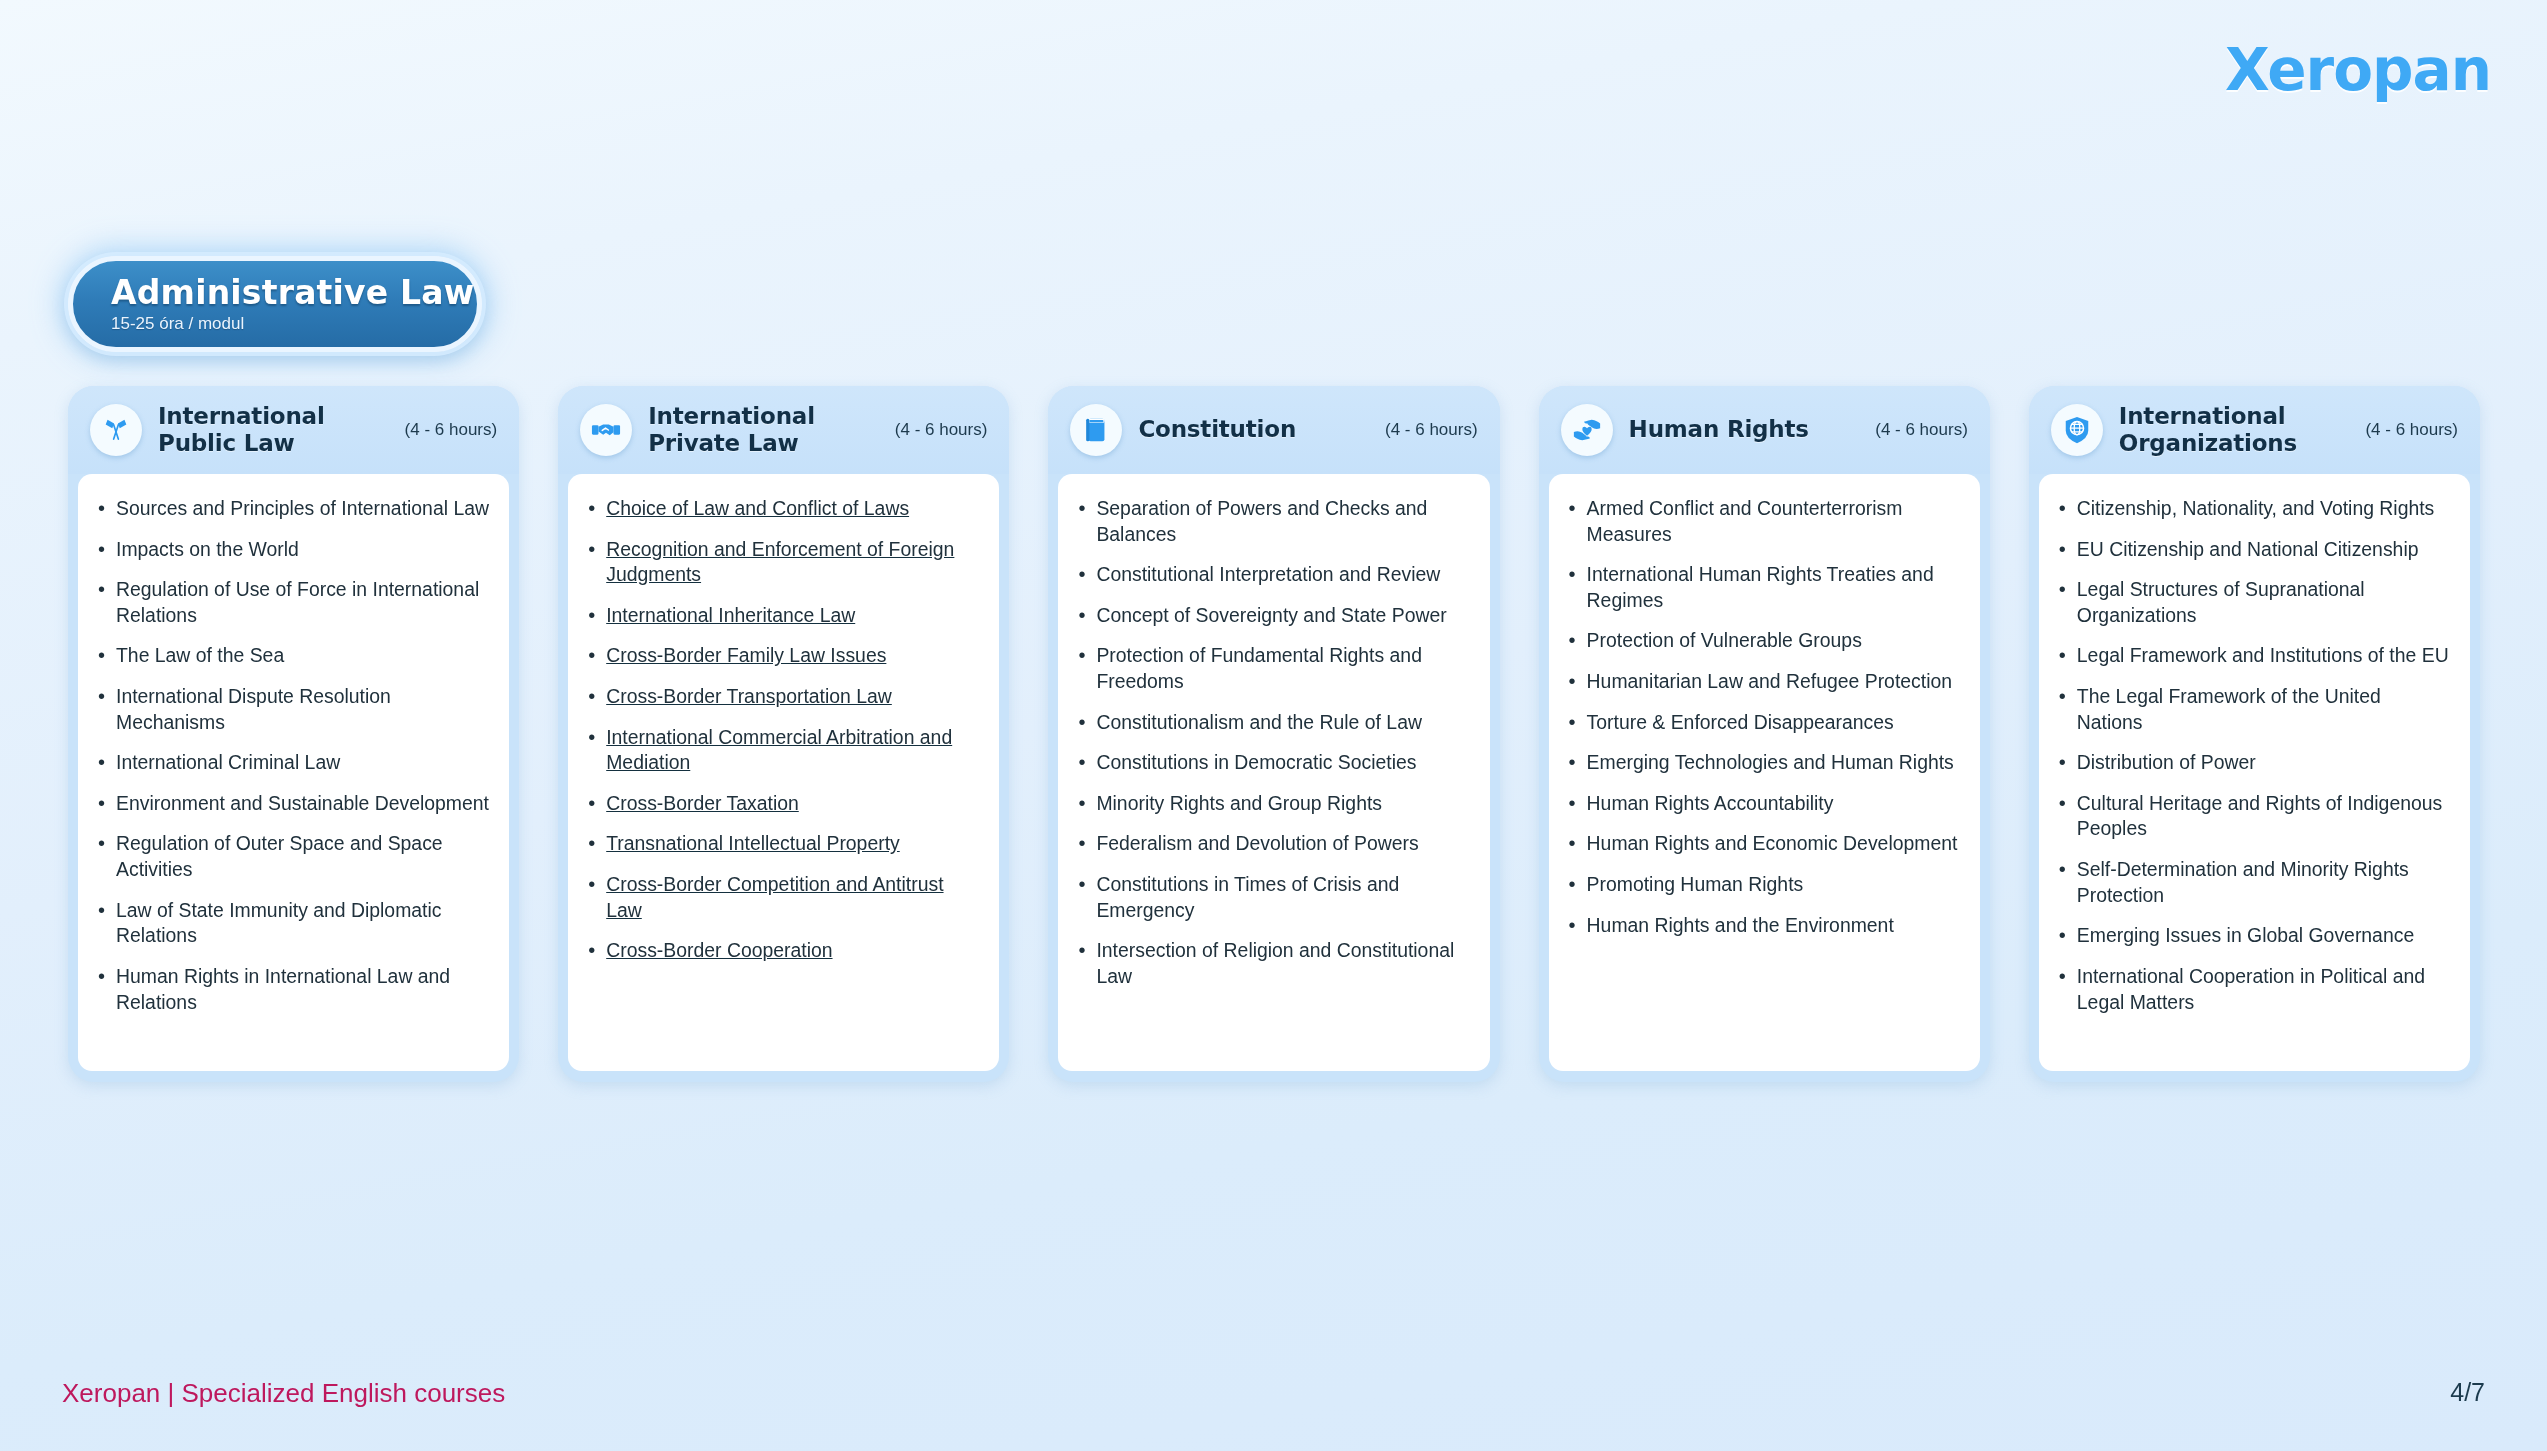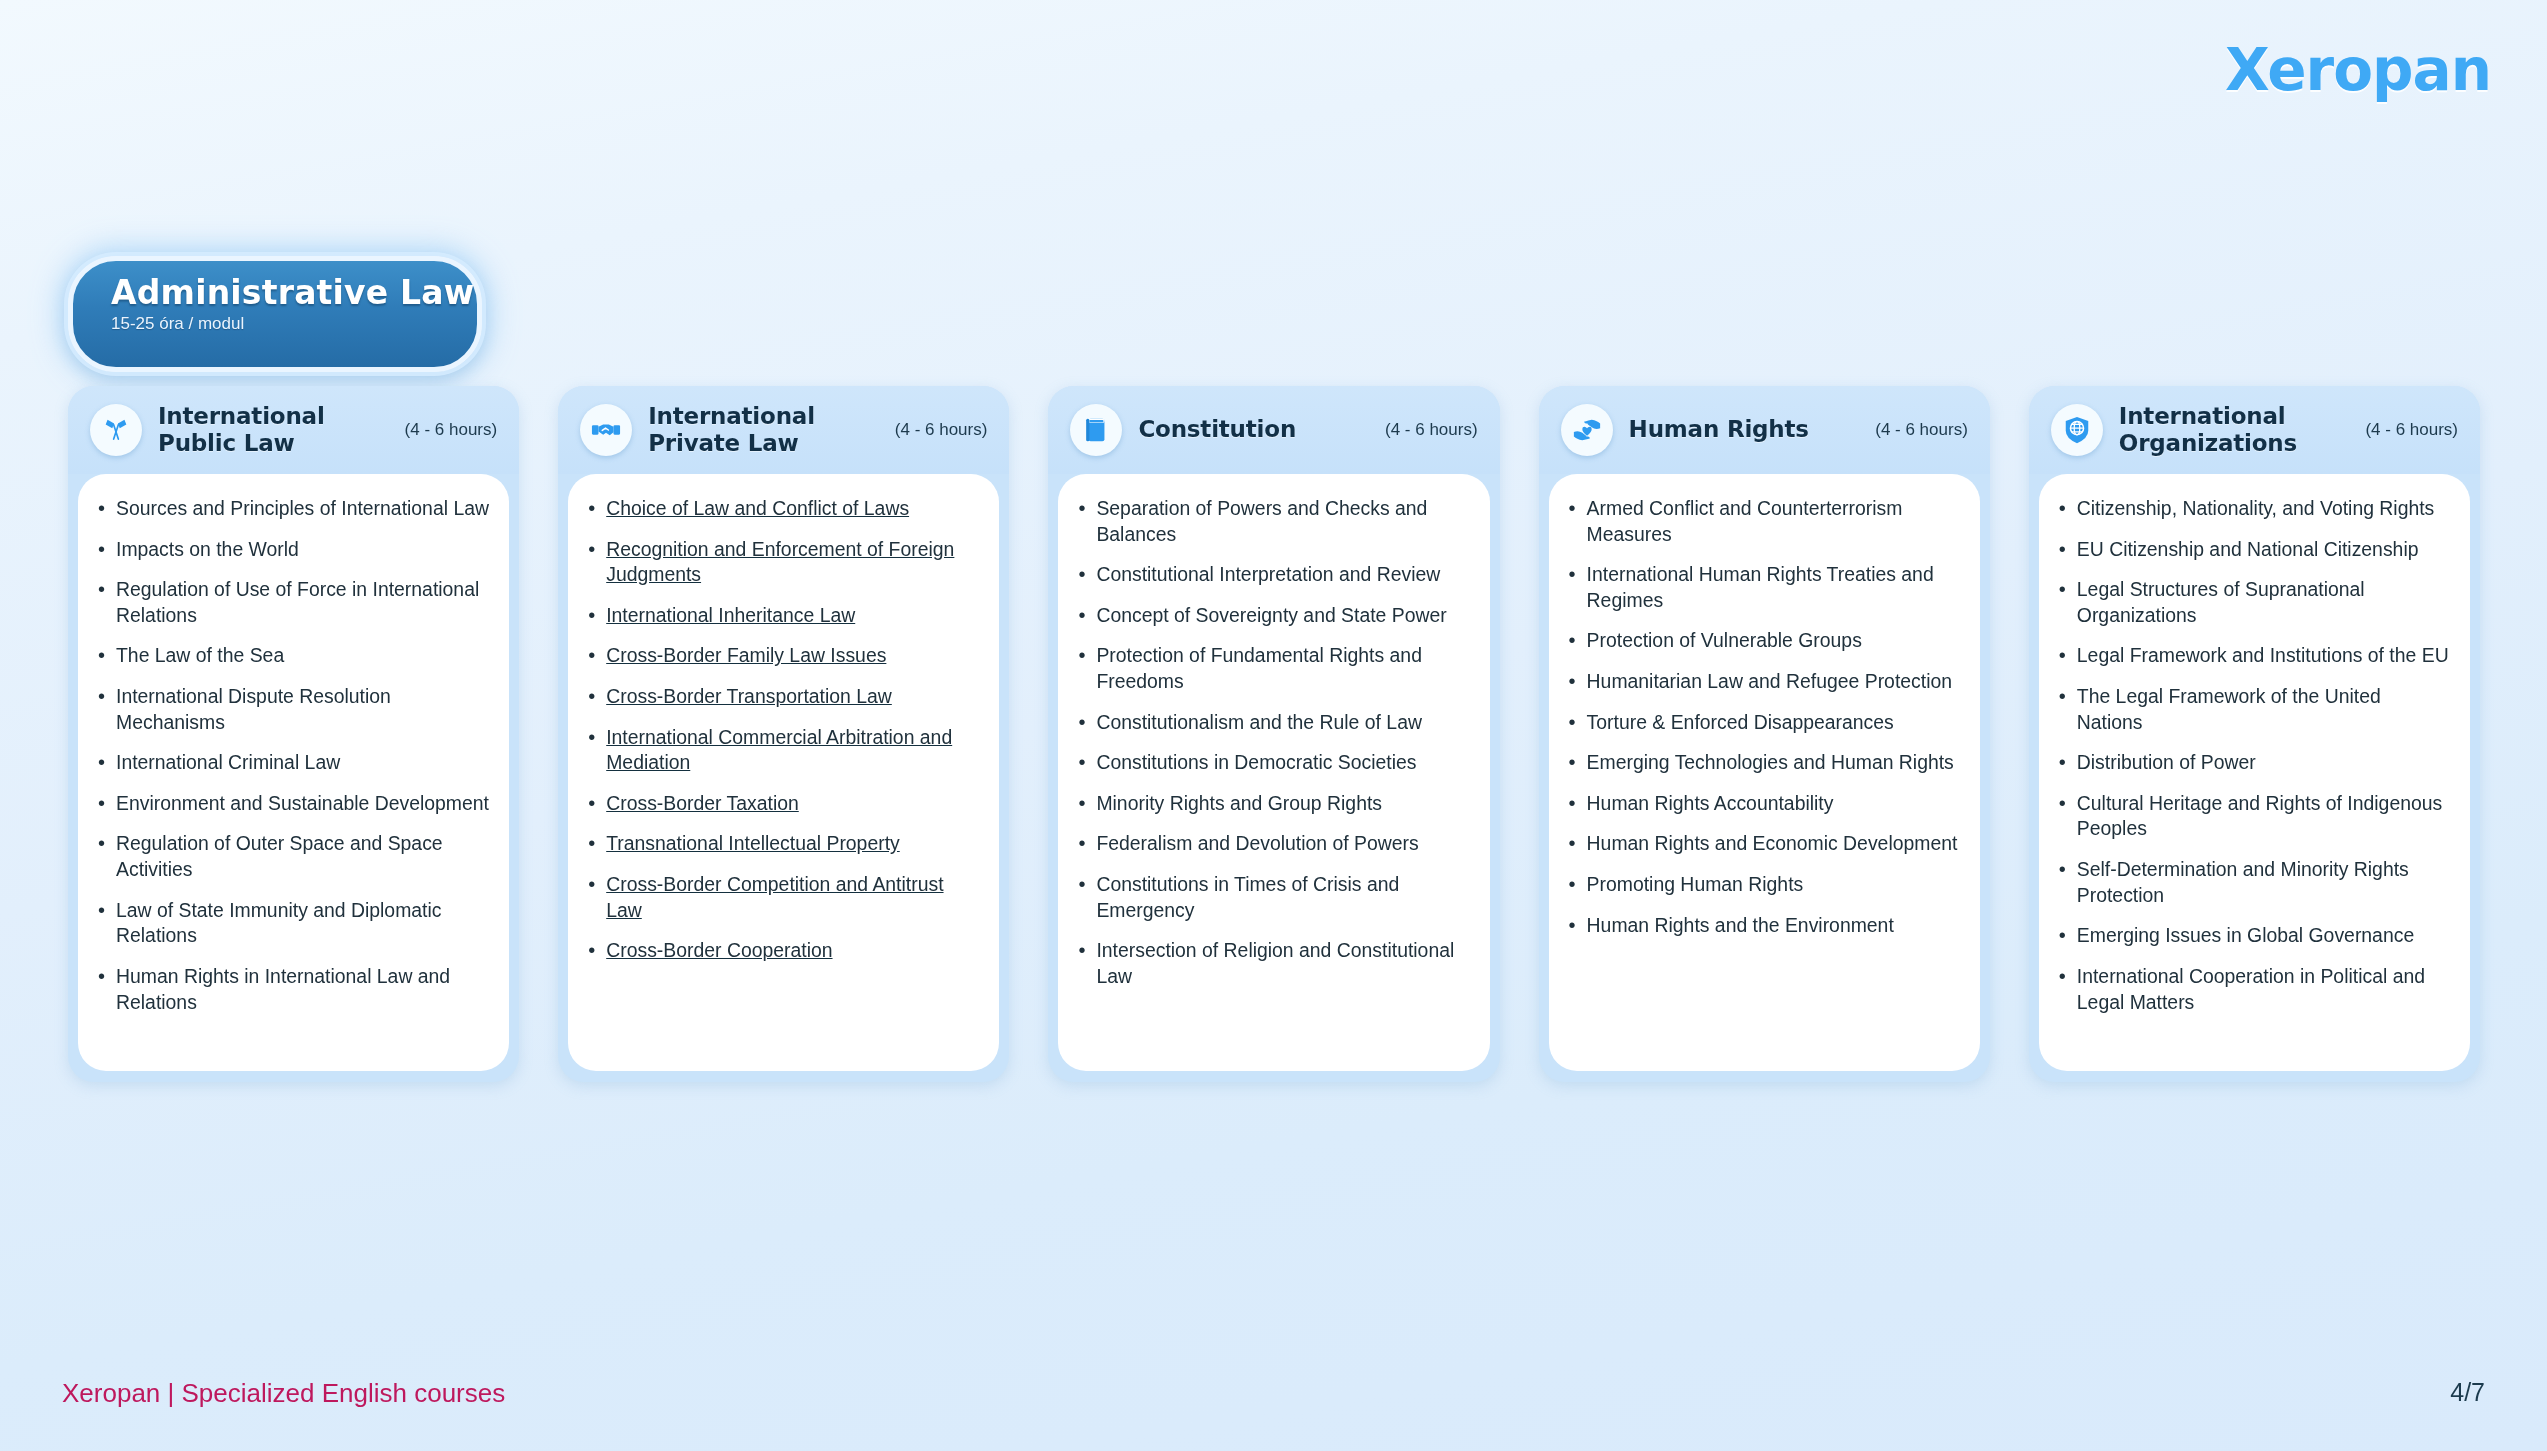--- a/index.html
+++ b/index.html
@@ -33,21 +33,21 @@
 
   
   .title-wrap {
     position: absolute;
     left: 68px;
     top: 256px;
   }
   .title-pill {
     position: relative;
     width: 414px;
-    height: 116px;
+    height: 96px;
     border-radius: 48px;
     background: linear-gradient(180deg, #3d8fc9 0%, #2f7cb8 45%, #256ca6 100%);
     border: 5px solid #eaf5ff;
     box-shadow:
       0 0 0 4px rgba(214,236,255,.85),
       0 0 26px 10px rgba(168,212,248,.75),
       0 6px 16px rgba(40,100,150,.28);
     padding: 15px 0 0 38px;
   }
   .title-main {
@@ -124,21 +124,21 @@
     font-size: 17px;
     color: #1d3a4d;
     white-space: nowrap;
     align-self: center;
     padding-left: 6px;
   }
 
   .card-body {
     margin: 0 10px;
     background: #ffffff;
-    border-radius: 28px;
+    border-radius: 14px;
     padding: 22px 20px 24px 16px;
     min-height: 577px;
   }
 
   .card-body ul { list-style: none; }
   .card-body li {
     position: relative;
     padding-left: 22px;
     margin-bottom: 15px;
     font-size: 19.4px;

